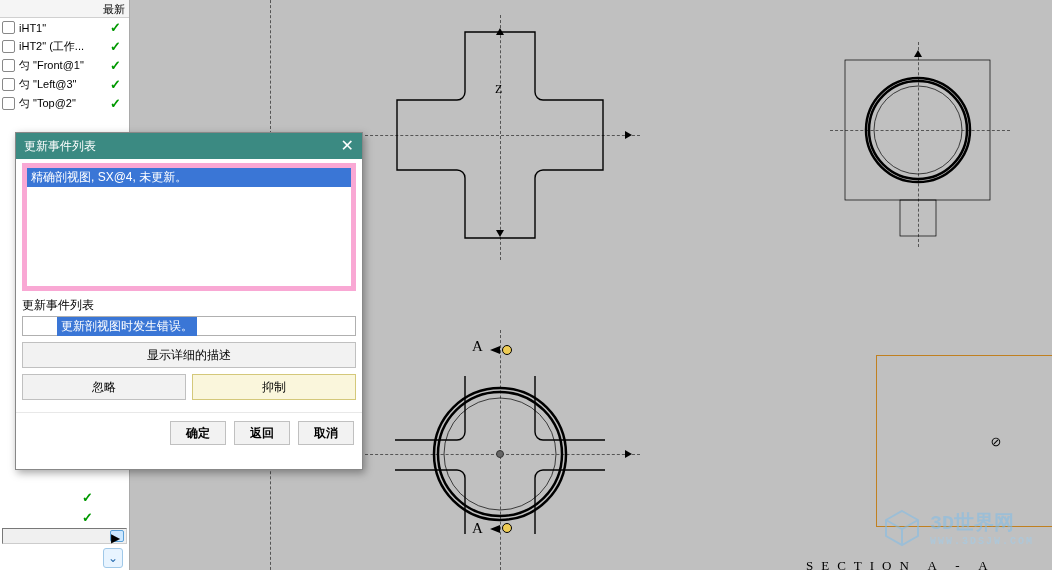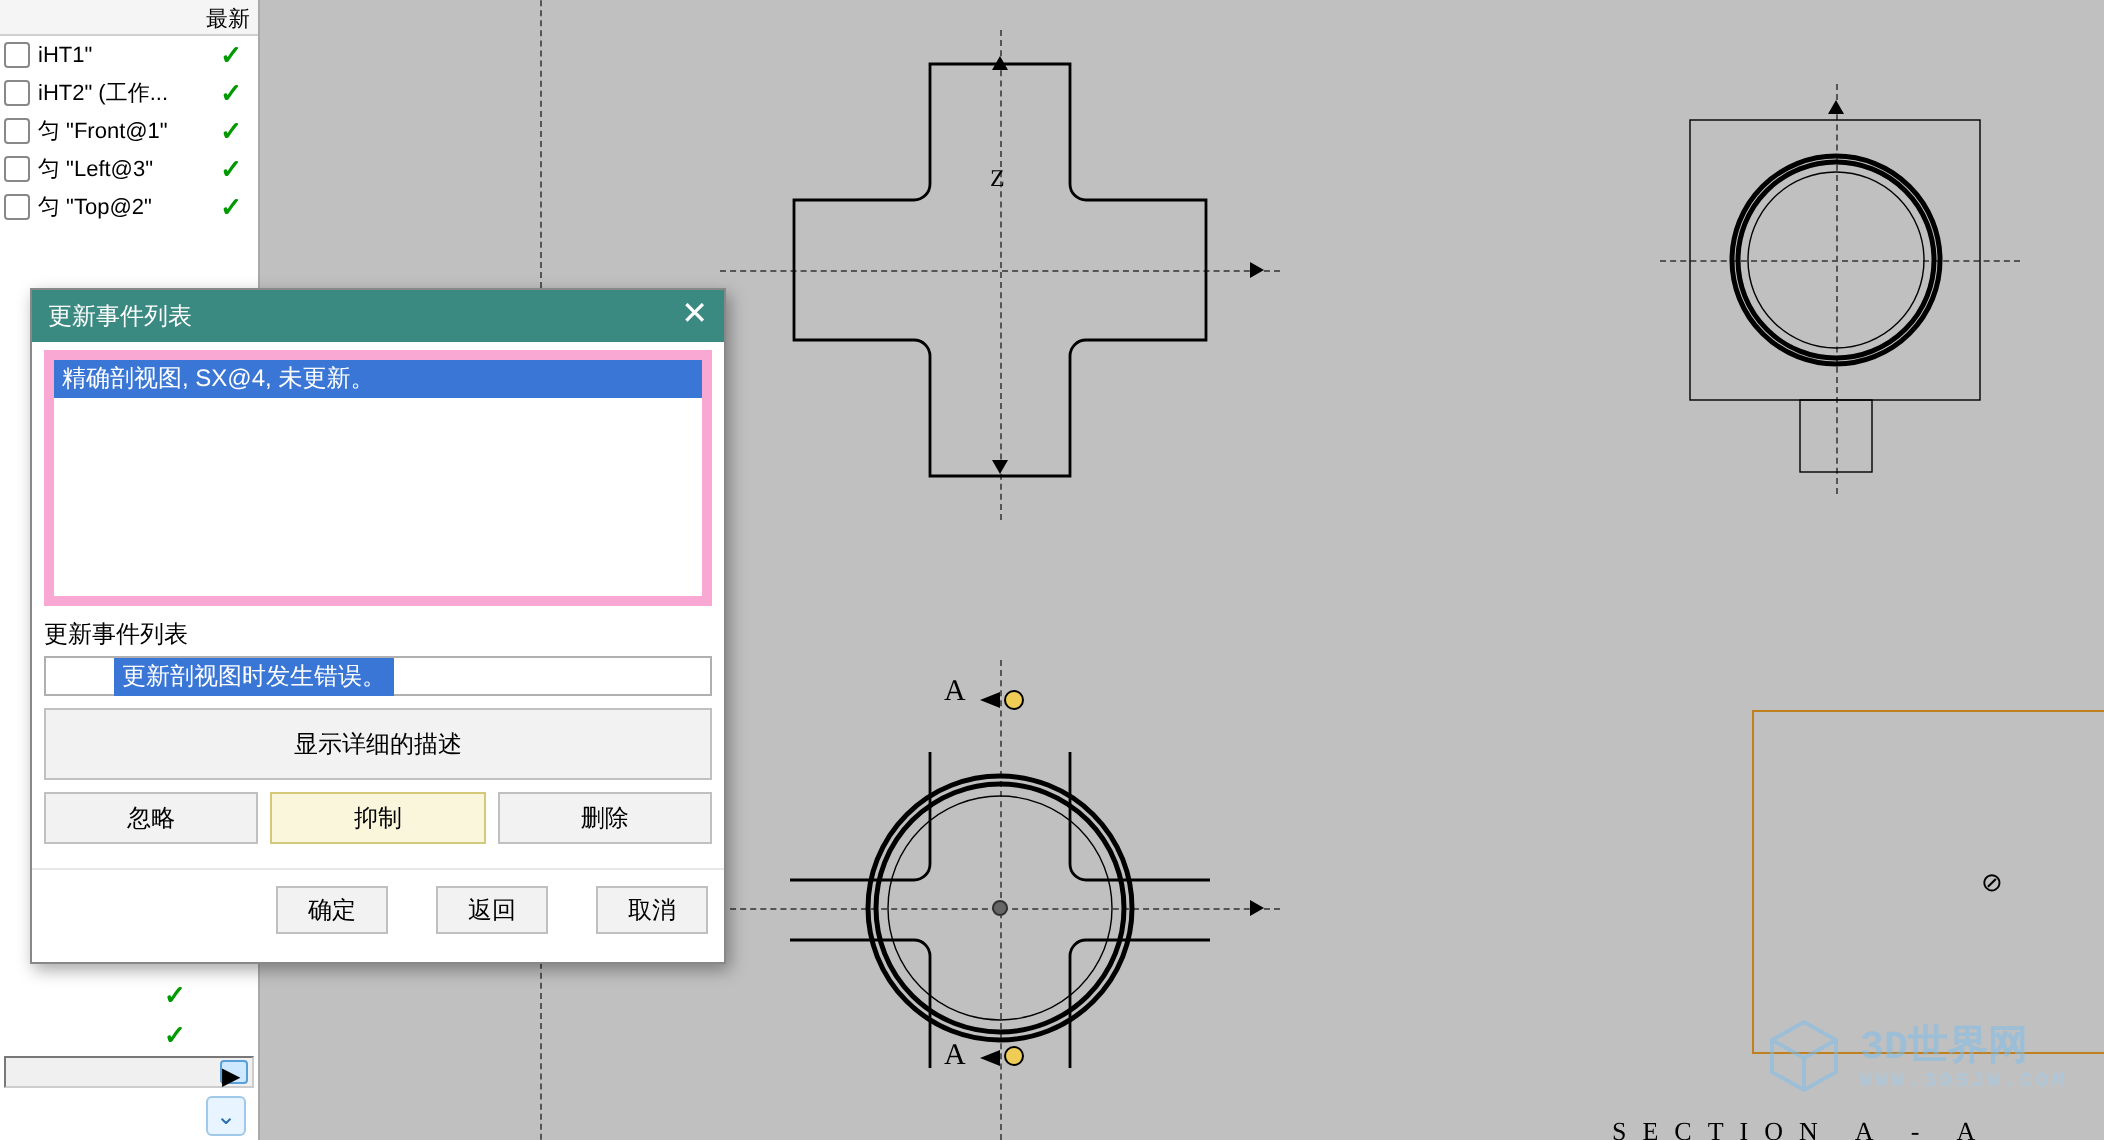--- a/index.html
+++ b/index.html
@@ -47,21 +47,21 @@
   background: #c0c0c0;
 }
 .center-h { position:absolute; border-top:1px dashed #555; }
 .center-v { position:absolute; border-left:1px dashed #555; }
 .rect-view {
   position:absolute; left:746px; top:355px; width:240px; height:172px;
   border: 1px solid #c08020;
 }
 .rect-view .marker { position:absolute; left:50%; top:50%; transform:translate(-50%,-50%); font-size:13px; }
 .dialog {
-  position:absolute; left:15px; top:144px; width:348px; height:338px;
+  position:absolute; left:15px; top:132px; width:348px; height:338px;
   background:#fff;
   box-shadow: 2px 3px 8px rgba(0,0,0,0.35);
   border: 1px solid #888;
 }
 .dialog-title {
   height: 26px; background:#3b8a82;
   color:#fff; display:flex; align-items:center; padding:0 8px;
   font-size:12px;
 }
 .dialog-title .close { margin-left:auto; cursor:pointer; font-size:16px; line-height:1; }
@@ -72,27 +72,27 @@
 }
 .list-box .sel { background:#3a76d6; color:#fff; padding:1px 4px; display:block; }
 .sub-label { margin-top:6px; font-size:12px; }
 .text-field {
   border:1px solid #b0b0b0; width:100%; height:20px; background:#fff;
   margin-top:2px;
   padding-left:34px;
 }
 .text-field .sel { background:#3a76d6; color:#fff; padding:1px 4px; display:inline-block; }
 .long-btn {
-  width:100%; height:36px; margin-top:6px; background:#f2f2f2; border:1px solid #c0c0c0;
+  width:100%; height:26px; margin-top:6px; background:#f2f2f2; border:1px solid #c0c0c0;
   display:flex; align-items:center; justify-content:center; cursor:pointer;
 }
 .btn-row { display:flex; gap:6px; margin-top:6px; }
 .btn-row .btn { flex:1; height:26px; background:#f2f2f2; border:1px solid #c0c0c0; display:flex; align-items:center; justify-content:center; cursor:pointer; }
 .btn-row .btn.active { background:#faf6dc; border-color:#d4c87a;text-align:right; }
-.bottom-row { display:flex; justify-content:flex-end; gap:24px; padding:8px; border-top:1px solid #e8e8e8; margin-top:8px;}
+.bottom-row { display:flex; justify-content:flex-end; gap:8px; padding:8px; border-top:1px solid #e8e8e8; margin-top:8px;font-weight:bold;}
 .bottom-row .btn { width:56px; height:24px; background:#f2f2f2; border:1px solid #c0c0c0; display:flex; align-items:center; justify-content:center; cursor:pointer; }
 .watermark { position:absolute; right:18px; bottom:22px; color:#80bde8; font-size:20px; font-weight:bold; display:flex; align-items:center; gap:8px; opacity:0.55;font-family:Liberation Mono, monospace; }
 .watermark svg { width:40px; height:40px; }
 .watermark small { display:block; font-size:10px; letter-spacing:2px; color:#a0cdec; }
 .section-label { position:absolute; font-family:"Times New Roman",serif; letter-spacing:8px; font-size:13px; }
 </style>
 </head>
 <body>
 
 <div class="sidebar">
@@ -205,23 +205,20 @@
     <div class="long-btn">
         <span>显示详细的描述</span>
       </div>
     <div class="btn-row">
       <div class="btn">
           <span>忽略</span>
         </div>
       <div class="btn active">
           <span>抑制</span>
         </div>
-      <div class="btn">
-          <span>删除</span>
-        </div>
     </div>
   </div>
   <div class="bottom-row">
     <div class="btn">
         <span>确定</span>
       </div>
     <div class="btn">
         <span>返回</span>
       </div>
     <div class="btn">

